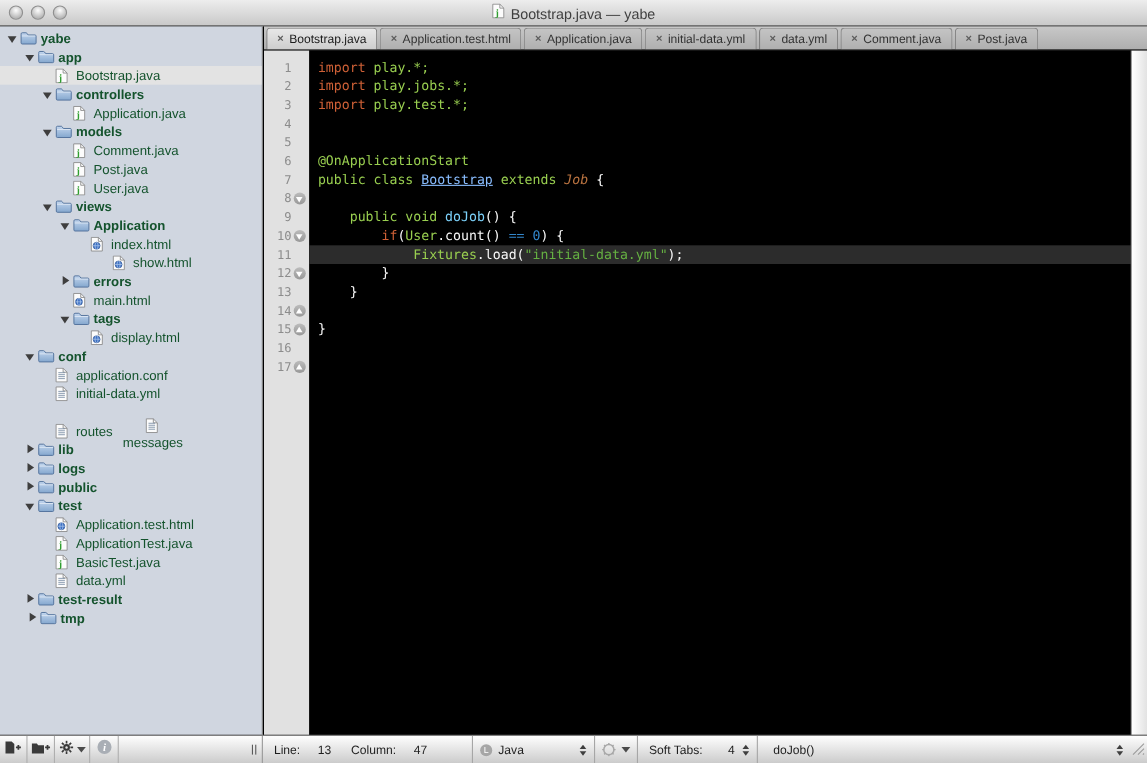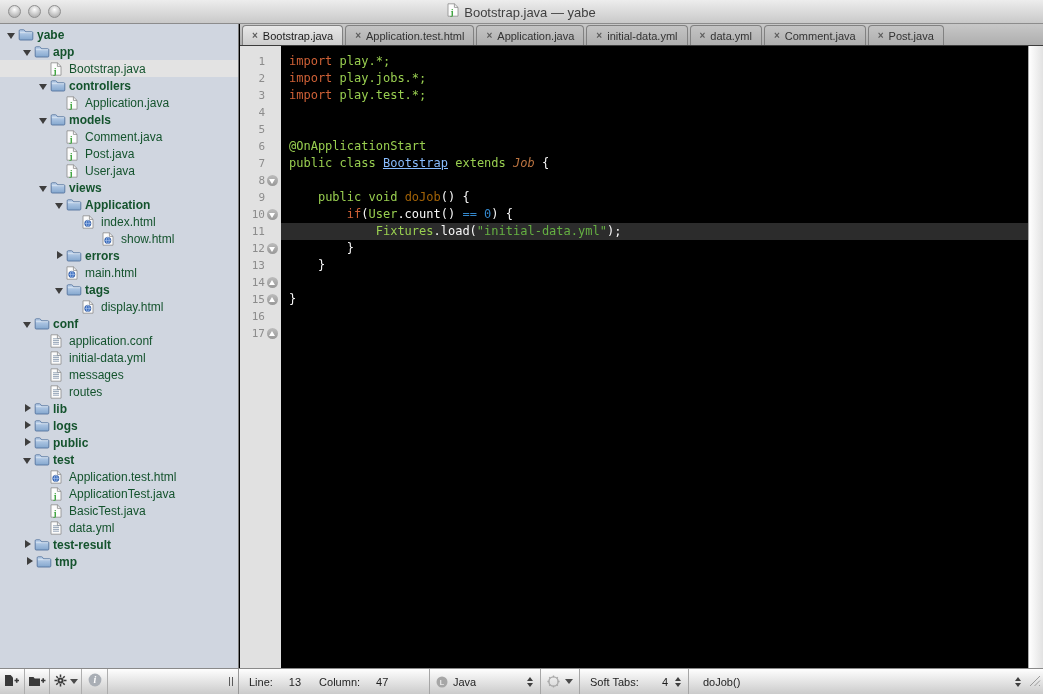--- a/index.html
+++ b/index.html
@@ -85,21 +85,21 @@
   .stepper { display:inline-flex; flex-direction:column; align-items:center; gap:2px; margin:0 7px; }
   .stepper i { display:block; width:0; height:0; }
   .stepper .up { border-left:3.5px solid transparent; border-right:3.5px solid transparent; border-bottom:4.5px solid #3E3E3E; }
   .stepper .dn { border-left:3.5px solid transparent; border-right:3.5px solid transparent; border-top:4.5px solid #3E3E3E; }
   .dd-arrow { display:inline-block; width:0; height:0; border-left:4px solid transparent;
     border-right:4px solid transparent; border-top:5px solid #4A4A4A; margin-left:5px; }
   .spacer { flex:1; }
   .grip { display:flex; align-items:flex-end; padding:0 2px 2px 0; }
 </style>
 <style>.tk-k{color:#CE6036} .tk-s{color:#99CF50} .tk-g{color:#65B042}
-   .tk-c{color:#3387CC} .tk-e{color:#a16207} .tk-eu{color:#89BDFF;text-decoration:underline}
+   .tk-c{color:#3387CC} .tk-e{color:#7dd3fc} .tk-eu{color:#89BDFF;text-decoration:underline}
    .tk-i{color:#BA7340;font-style:italic} .tk-m{color:#AEAEAE;font-style:italic}
    .tk-p{color:#F8F8F8} .cl.cur{background:#2C2C2C} .editor{background:#000000}</style></head>
 <body>
 
 <svg width="0" height="0" style="position:absolute">
   <defs>
     <linearGradient id="gFolder" x1="0" y1="0" x2="0" y2="1">
       <stop offset="0" stop-color="#C3D6EE"></stop>
         <stop offset="1" stop-color="#84A7CE"></stop>
     </linearGradient>
@@ -336,21 +336,21 @@
           <span class="tri"></span>
           <span class="ficon">
             <svg width="12" height="14" viewBox="0 0 12 14">
               <path d="M1 .8 h6.4 L11 4.4 V13.2 H1 Z" fill="#FCFCFC" stroke="#8A8A8A" stroke-width="0.8"></path>
               <path d="M7.4 .8 V4.4 H11" fill="none" stroke="#8A8A8A" stroke-width="0.8"></path>
               <path d="M3 4.8 h6 M3 6.6 h6 M3 8.4 h6 M3 10.2 h6" stroke="#7C8FA6" stroke-width="0.8"></path>
             </svg>
           </span>
           <span class="tlabel">initial-data.yml</span>
         </div>
-        <div class="trow" style="padding-left: 38px;">
+        <div class="trow" style="padding-left: 38px; flex-direction: column;">
           <span class="tri"></span>
           <span class="ficon">
             <svg width="12" height="14" viewBox="0 0 12 14">
               <path d="M1 .8 h6.4 L11 4.4 V13.2 H1 Z" fill="#FCFCFC" stroke="#8A8A8A" stroke-width="0.8"></path>
               <path d="M7.4 .8 V4.4 H11" fill="none" stroke="#8A8A8A" stroke-width="0.8"></path>
               <path d="M3 4.8 h6 M3 6.6 h6 M3 8.4 h6 M3 10.2 h6" stroke="#7C8FA6" stroke-width="0.8"></path>
             </svg>
           </span>
           <span class="tlabel">messages</span>
         </div>

